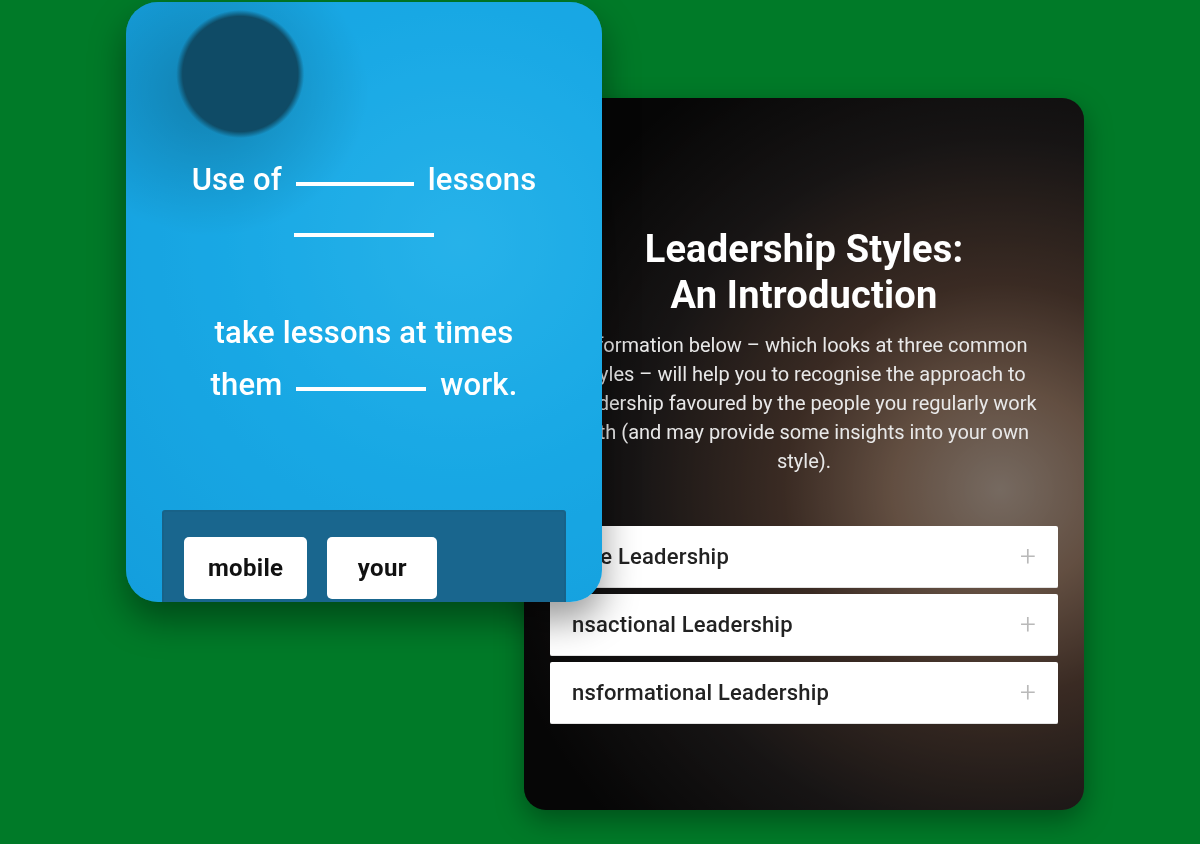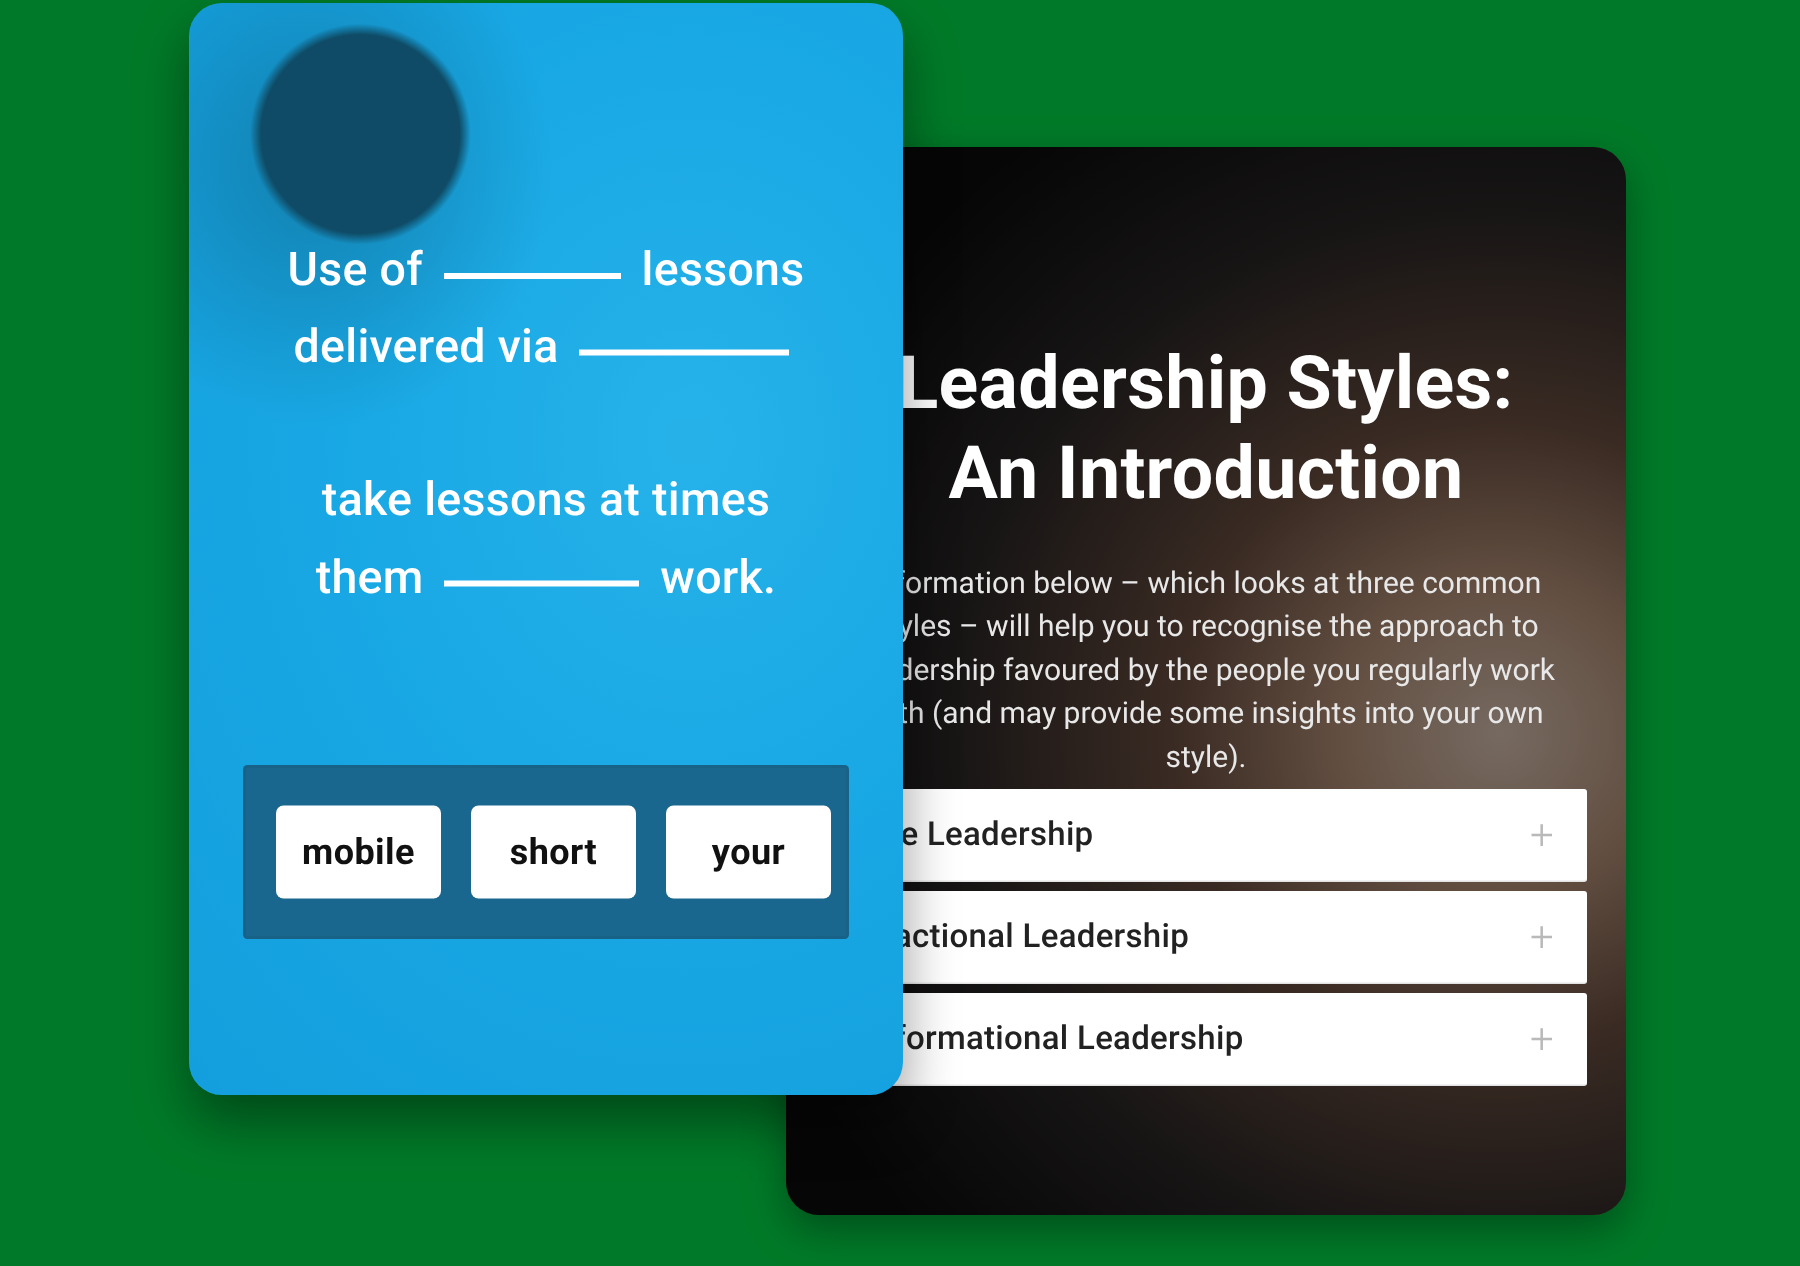--- a/index.html
+++ b/index.html
@@ -30,24 +30,24 @@
   .card-back .tint {
     position: absolute; inset: 0;
     background: rgba(0,0,0,.45);
   }
   .card-back .inner {
     position: absolute; inset: 0;
     padding: 128px 34px 0 34px;
     text-align: center;
   }
   .card-back h1 {
-    font-size: 49px;
+    font-size: 38px;
     line-height: 1.22;
     font-weight: 700;
-    margin-bottom: 28px;
+    margin-bottom: 12px;
     letter-spacing: .2px;
   }
   .card-back .desc {
     font-size: 20px;
     line-height: 1.45;
     color: #e8e8e8;
     text-align: center;
     max-width: 480px;
     margin: 0 auto;
   }
@@ -80,22 +80,22 @@
     font-weight: 300;
     line-height: 1;
   }
 
   
   .card-front {
     position: absolute;
     left: 126px;
     top: 2px;
     width: 476px;
-    height: 728px;
-    border-radius: 22px;
+    height: 600px;
+    border-radius: 32px;
     overflow: hidden;
     box-shadow: 0 18px 36px rgba(0,0,0,.4);
     color: #fff;
   }
   .card-front .bg {
     position: absolute; inset: 0;
     background:
       radial-gradient(circle at 24% 12%, #0b1a22 0%, #0b1a22 9%, transparent 10%),
       radial-gradient(ellipse 55% 40% at 18% 15%, rgba(0,0,0,.35) 0%, transparent 60%),
       radial-gradient(ellipse 140% 110% at 70% 40%, #2fb7ec 0%, #1aa8e4 35%, #0f92d4 90%);
@@ -202,29 +202,27 @@
 </div>
 
 <div class="card-front">
   <div class="bg"></div>
   <div class="overlay"></div>
 
   <div class="prompt">
     <span>Use of</span>
     <span class="blank"></span>
     <span>lessons</span><br>
-    <span>delivered via</span>
     <span class="blank w2"></span><br>
     <br>
     <span>take lessons at times</span><br>
     <span>them</span>
     <span class="blank w3"></span>
     <span>work.</span>
   </div>
 
   <div class="option-well">
     <div class="chip">mobile</div>
-    <div class="chip">short</div>
     <div class="chip">your</div>
   </div>
 </div>
 
 <div class="dots"></div>
 
 </body></html>

